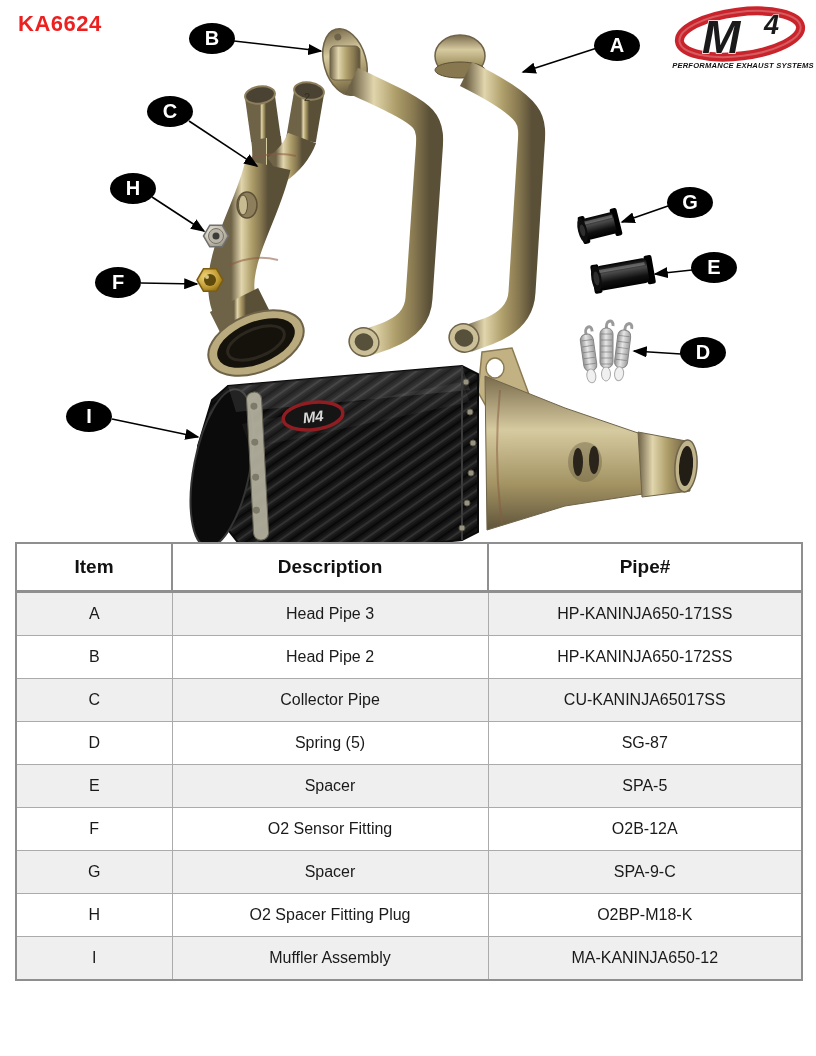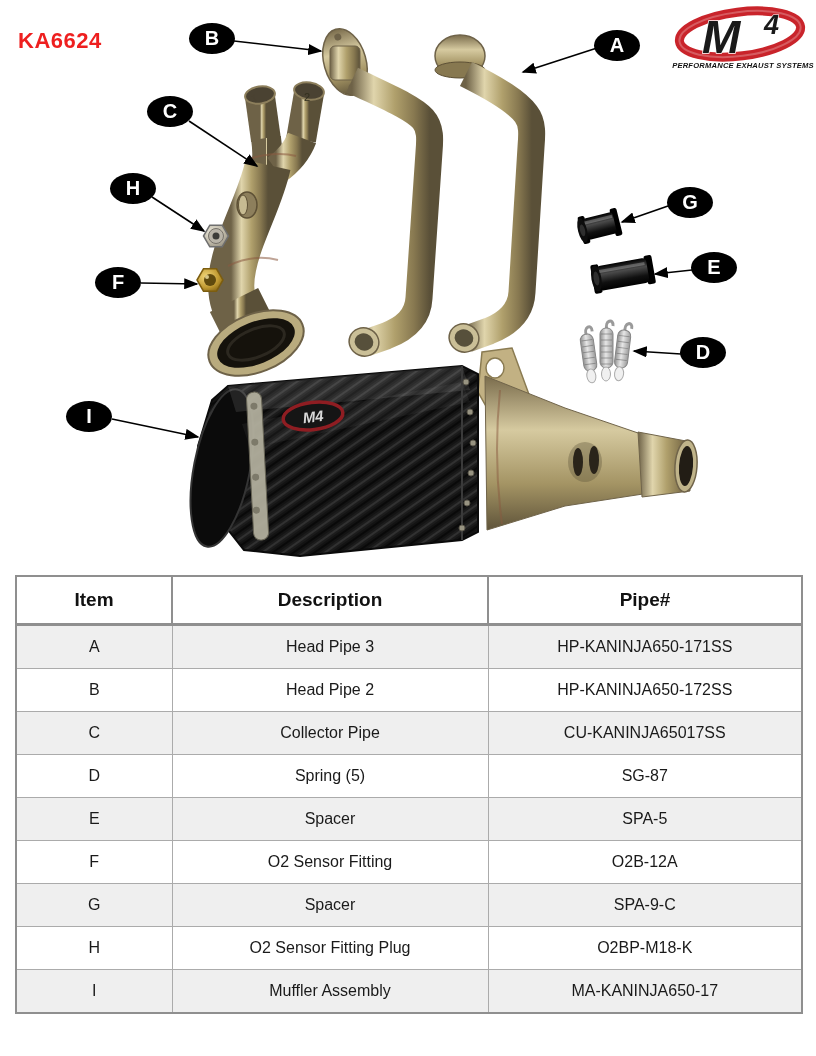--- a/index.html
+++ b/index.html
@@ -1,36 +1,36 @@
 <!DOCTYPE html>
 <html><head>
 <meta charset="utf-8">
 <style>
   html,body{margin:0;padding:0;}
   body{width:816px;height:1056px;background:#ffffff;position:relative;overflow:hidden;
        font-family:"Liberation Sans",sans-serif;}
   .page{position:absolute;inset:0;}
 
-  .model-code{position:absolute;left:18px;top:28px;font-size:22px;font-weight:bold;
+  .model-code{position:absolute;left:18px;top:11px;font-size:22px;font-weight:bold;
               color:#ee1f1f;letter-spacing:.5px;}
 
   .brand-logo{position:absolute;left:672px;top:6px;width:142px;height:68px;}
 
   .diagram{position:absolute;left:0;top:0;width:816px;height:570px;}
   .diagram svg{position:absolute;left:0;top:0;}
 
   .plabel{position:absolute;width:46px;height:31px;background:#000;border-radius:50%;
           color:#fff;font-weight:bold;font-size:20px;line-height:31px;text-align:center;}
   .pl-a{left:594px;top:30px;}  .pl-b{left:189px;top:23px;}
   .pl-c{left:147px;top:96px;}  .pl-d{left:680px;top:337px;}
   .pl-e{left:691px;top:252px;} .pl-f{left:95px;top:267px;}
   .pl-g{left:667px;top:187px;} .pl-h{left:110px;top:173px;}
   .pl-i{left:66px;top:401px;}
 
-  table.parts-table{position:absolute;left:15px;top:575px;width:786px;
+  table.parts-table{position:absolute;left:15px;top:542px;width:786px;
         border-collapse:collapse;table-layout:fixed;border:2px solid #8f8f8f;}
   .parts-table th{border:2px solid #8f8f8f;border-bottom-width:3px;height:44px;
         font-size:19px;font-weight:bold;text-align:center;background:#ffffff;color:#111;}
   .parts-table td{border:1px solid #ababab;height:40px;font-size:16px;
         text-align:center;color:#1a1a1a;background:#ffffff;}
   .parts-table tbody tr:nth-child(odd) td{background:#efefef;}
 
   svg text{font-family:"Liberation Sans",sans-serif;}
 </style>
 </head>
@@ -322,24 +322,24 @@
         <td>O2 Sensor Fitting</td>
         <td>O2B-12A</td>
       </tr>
       <tr>
         <td>G</td>
         <td>Spacer</td>
         <td>SPA-9-C</td>
       </tr>
       <tr>
         <td>H</td>
-        <td>O2 Sensor Fitting Plug</td>
+        <td>O2 Spacer Fitting Plug</td>
         <td>O2BP-M18-K</td>
       </tr>
       <tr>
         <td>I</td>
         <td>Muffler Assembly</td>
-        <td>MA-KANINJA650-17</td>
+        <td>MA-KANINJA650-12</td>
       </tr>
     </tbody>
   </table>
 
 </div>
 
 </body></html>

